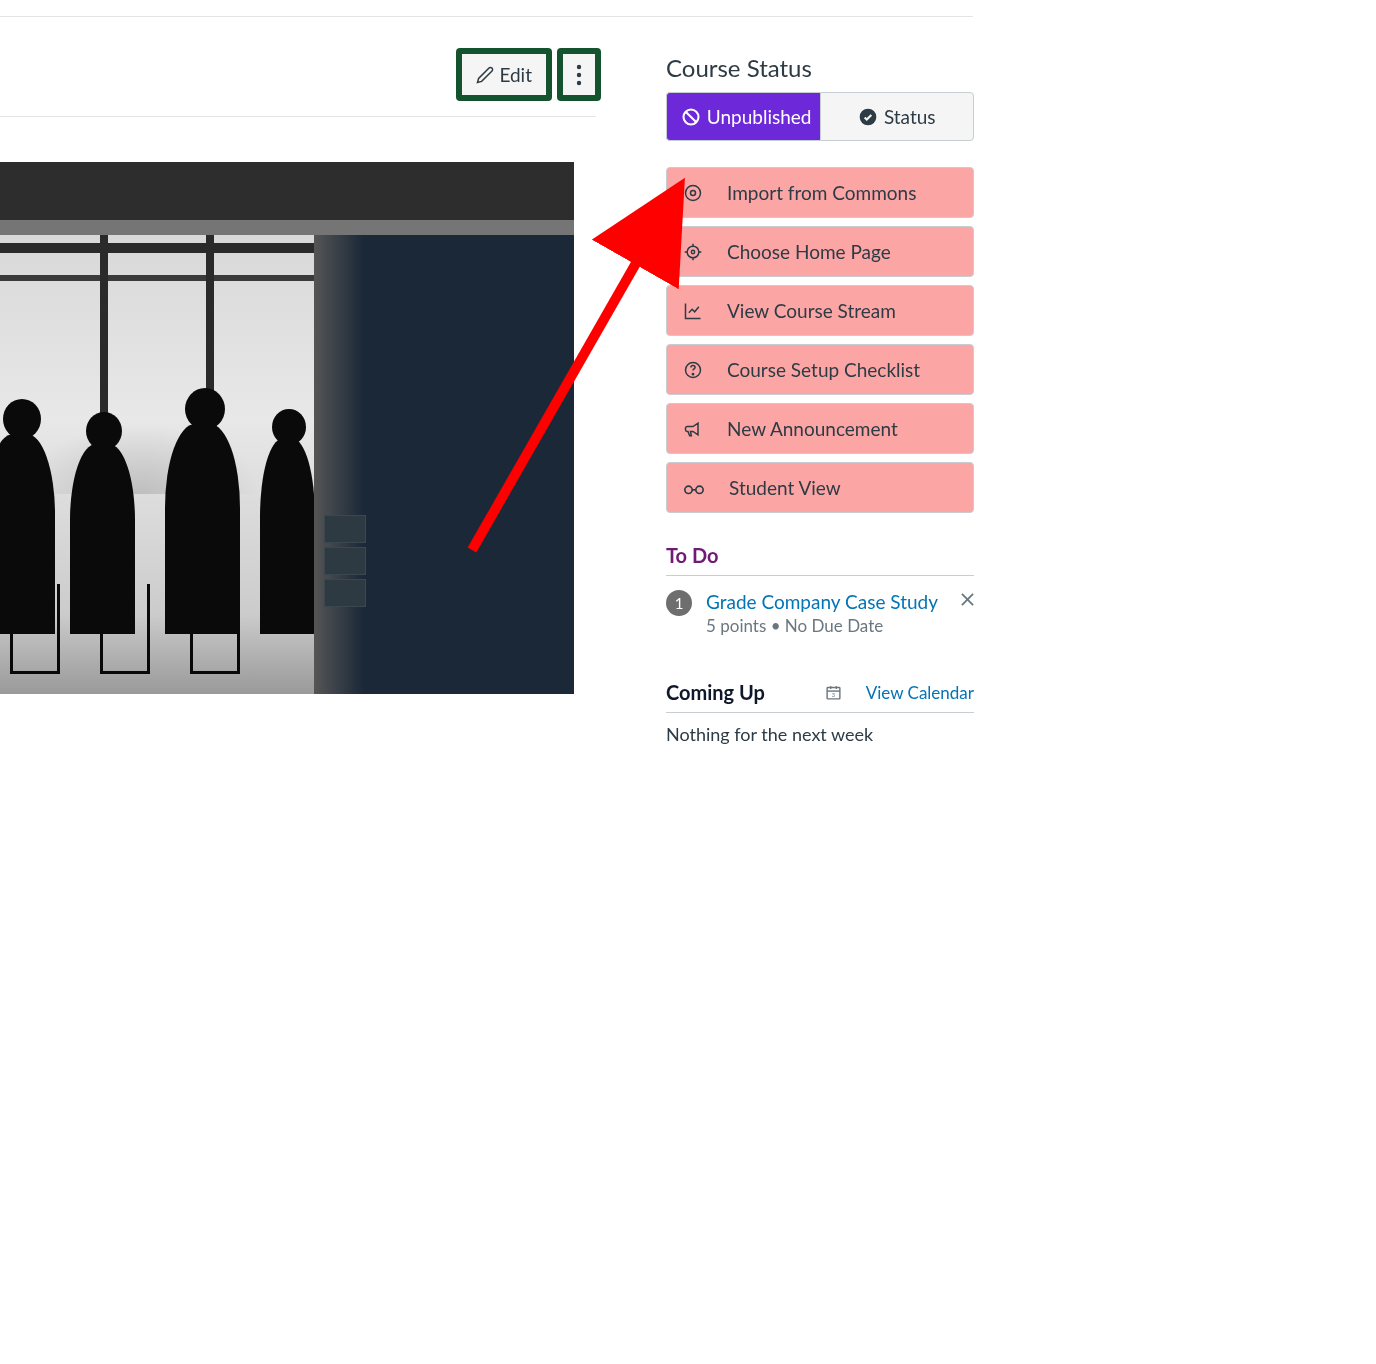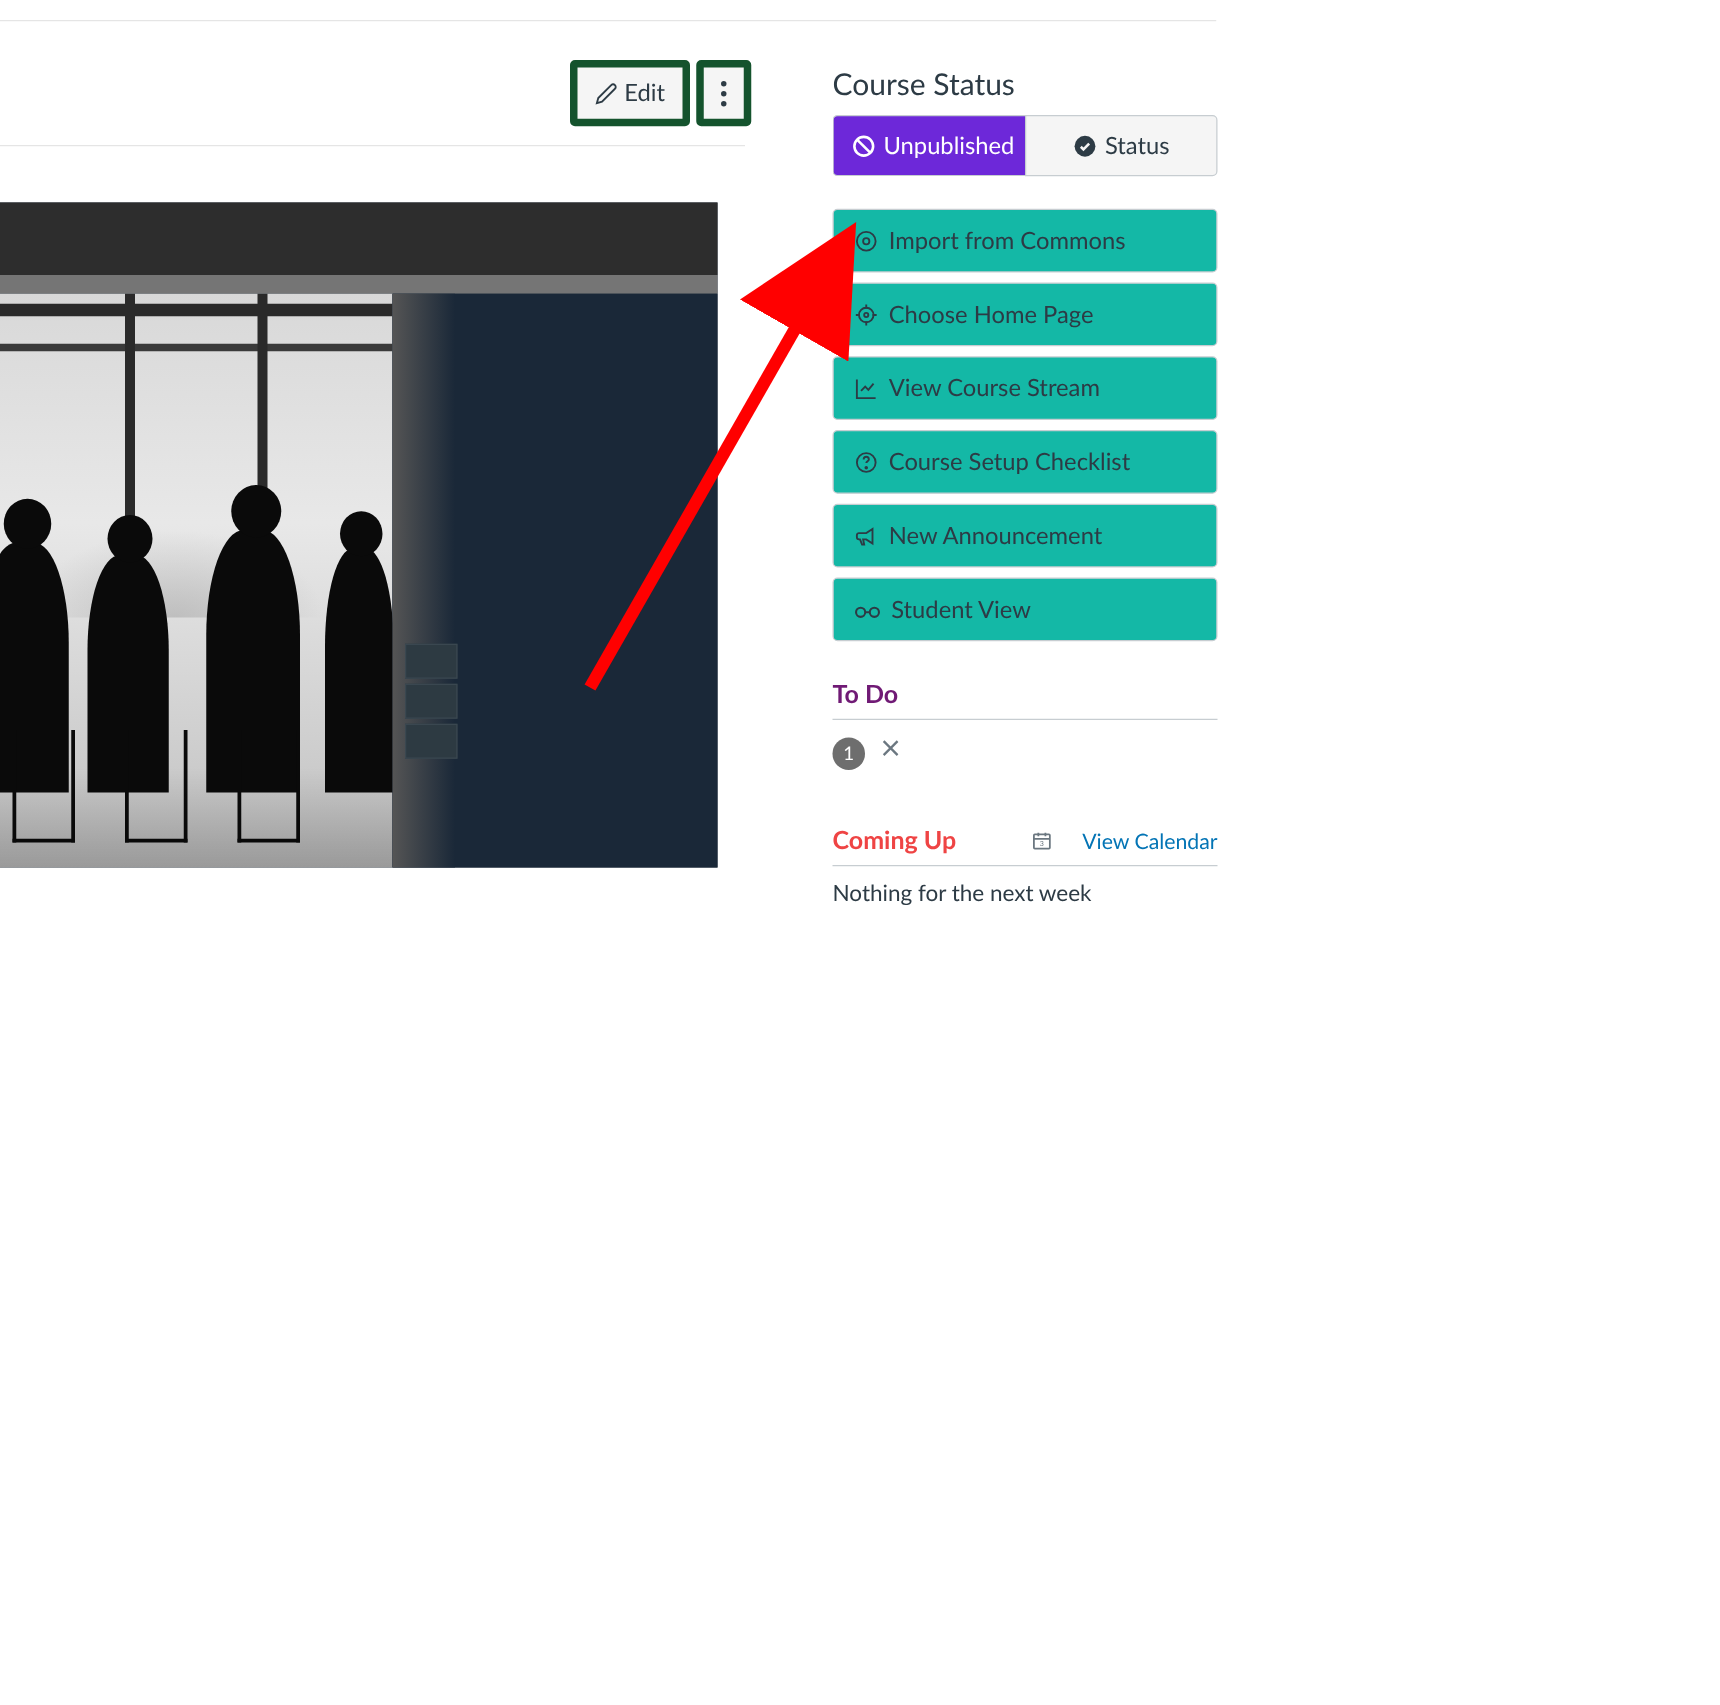--- a/index.html
+++ b/index.html
@@ -206,29 +206,29 @@
     }
     .status-publish {
       background: #f5f5f5;
       color: #2D3B45;
       border-top-right-radius: 4px;
       border-bottom-right-radius: 4px;
     }
     .action-btn {
       width: 100%;
       border: 1px solid #c7cdd1;
-      background: #14b8a6;
+      background: #fca5a5;
       border-radius: 4px;
       padding: 13px 16px;
       font-size: 19px;
       color: #2D3B45;
       cursor: pointer;
       display: flex;
       align-items: center;
-      gap: 8px;
+      gap: 24px;
       margin-bottom: 8px;
       font-family: inherit;
       text-align: left;
     }
     .action-btn svg {
       flex-shrink: 0;
     }
     .section-header {
       font-size: 20px;
       font-weight: 700;
@@ -279,21 +279,21 @@
       display: flex;
       align-items: center;
       justify-content: space-between;
       margin-top: 30px;
       padding-bottom: 8px;
       border-bottom: 1px solid #c7cdd1;
     }
     .coming-up-title {
       font-size: 20px;
       font-weight: 700;
-      color: #ef4444;
+      color: #0f172a;
     }
     .view-calendar {
       color: #0374b5;
       font-size: 17px;
       text-decoration: none;
       display: flex;
       align-items: center;
       gap: 24px;
       cursor: pointer;
     }
@@ -428,20 +428,24 @@
       <circle cx="6" cy="12" r="4"></circle>
         <circle cx="18" cy="12" r="4"></circle>
         <path d="M10 12h4"></path>
     </svg>
     <span>Student View</span>
   </button>
 
   <div class="section-header">To Do</div>
   <div class="todo-item">
     <div class="todo-badge">1</div>
+    <div class="todo-content">
+      <a class="todo-title">Grade Company Case Study</a>
+      <div class="todo-meta">5 points • No Due Date</div>
+    </div>
     <span class="todo-close">
       <svg width="13" height="13" viewBox="0 0 14 14" stroke="#6B7780" stroke-width="2">
         <line x1="1" y1="1" x2="13" y2="13"></line>
           <line x1="13" y1="1" x2="1" y2="13"></line>
       </svg>
     </span>
   </div>
 
   <div class="coming-up-header">
     <div class="coming-up-title">Coming Up</div>

